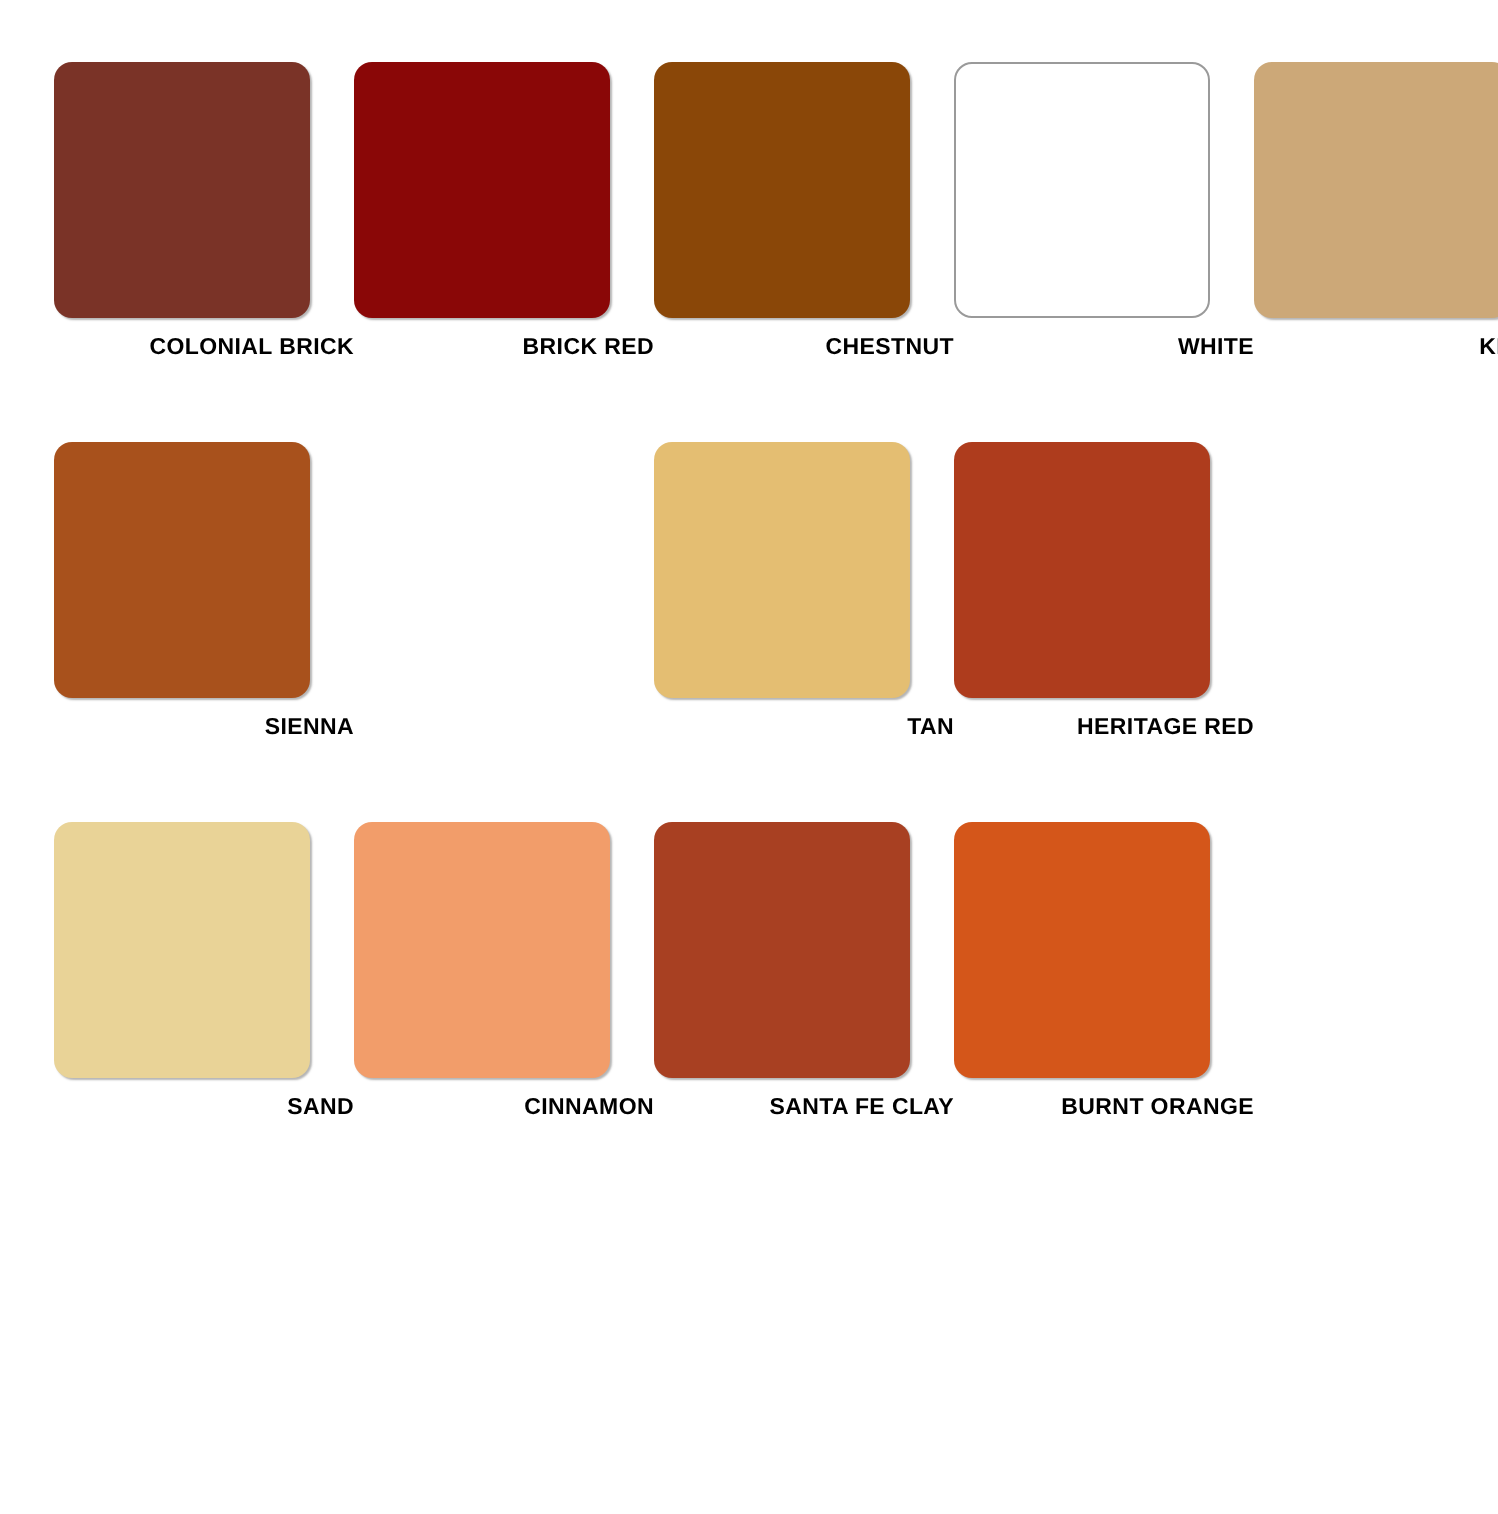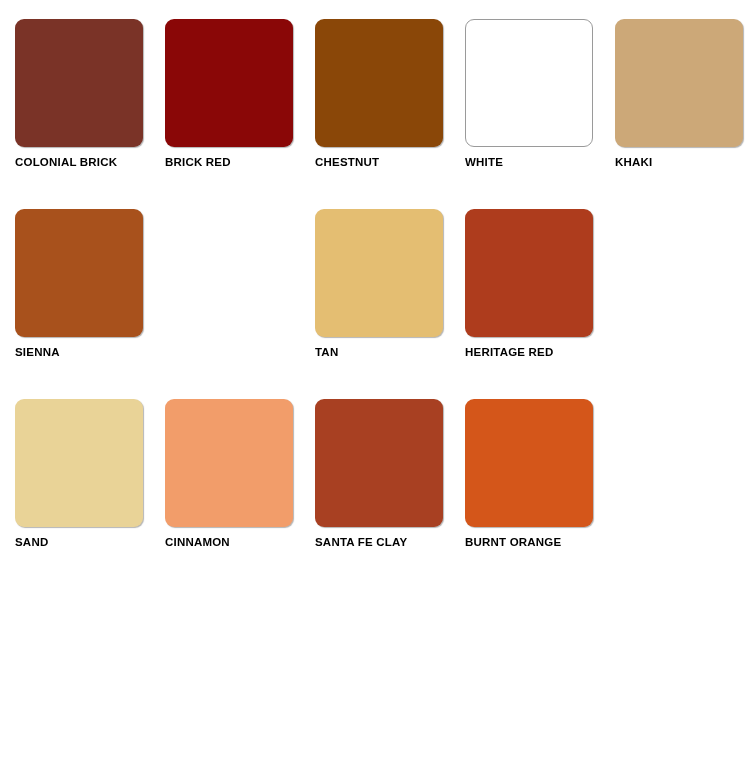--- a/index.html
+++ b/index.html
@@ -11,22 +11,23 @@
   body {
     width: 749px;
     height: 757px;
     font-family: "Liberation Sans", sans-serif;
     overflow: hidden;
   }
   #palette {
     position: relative;
     width: 749px;
     height: 757px;
-    padding: 4px;
+    padding: 16px;
     box-sizing: border-box;
+    text-align: right;
   }
   .swatch-grid {
     display: grid;
     grid-template-columns: repeat(5, 150px);
     grid-auto-rows: 190px;
     padding-top: 15px;
     padding-left: 11px;
     box-sizing: border-box;
   }
   .swatch-cell {

